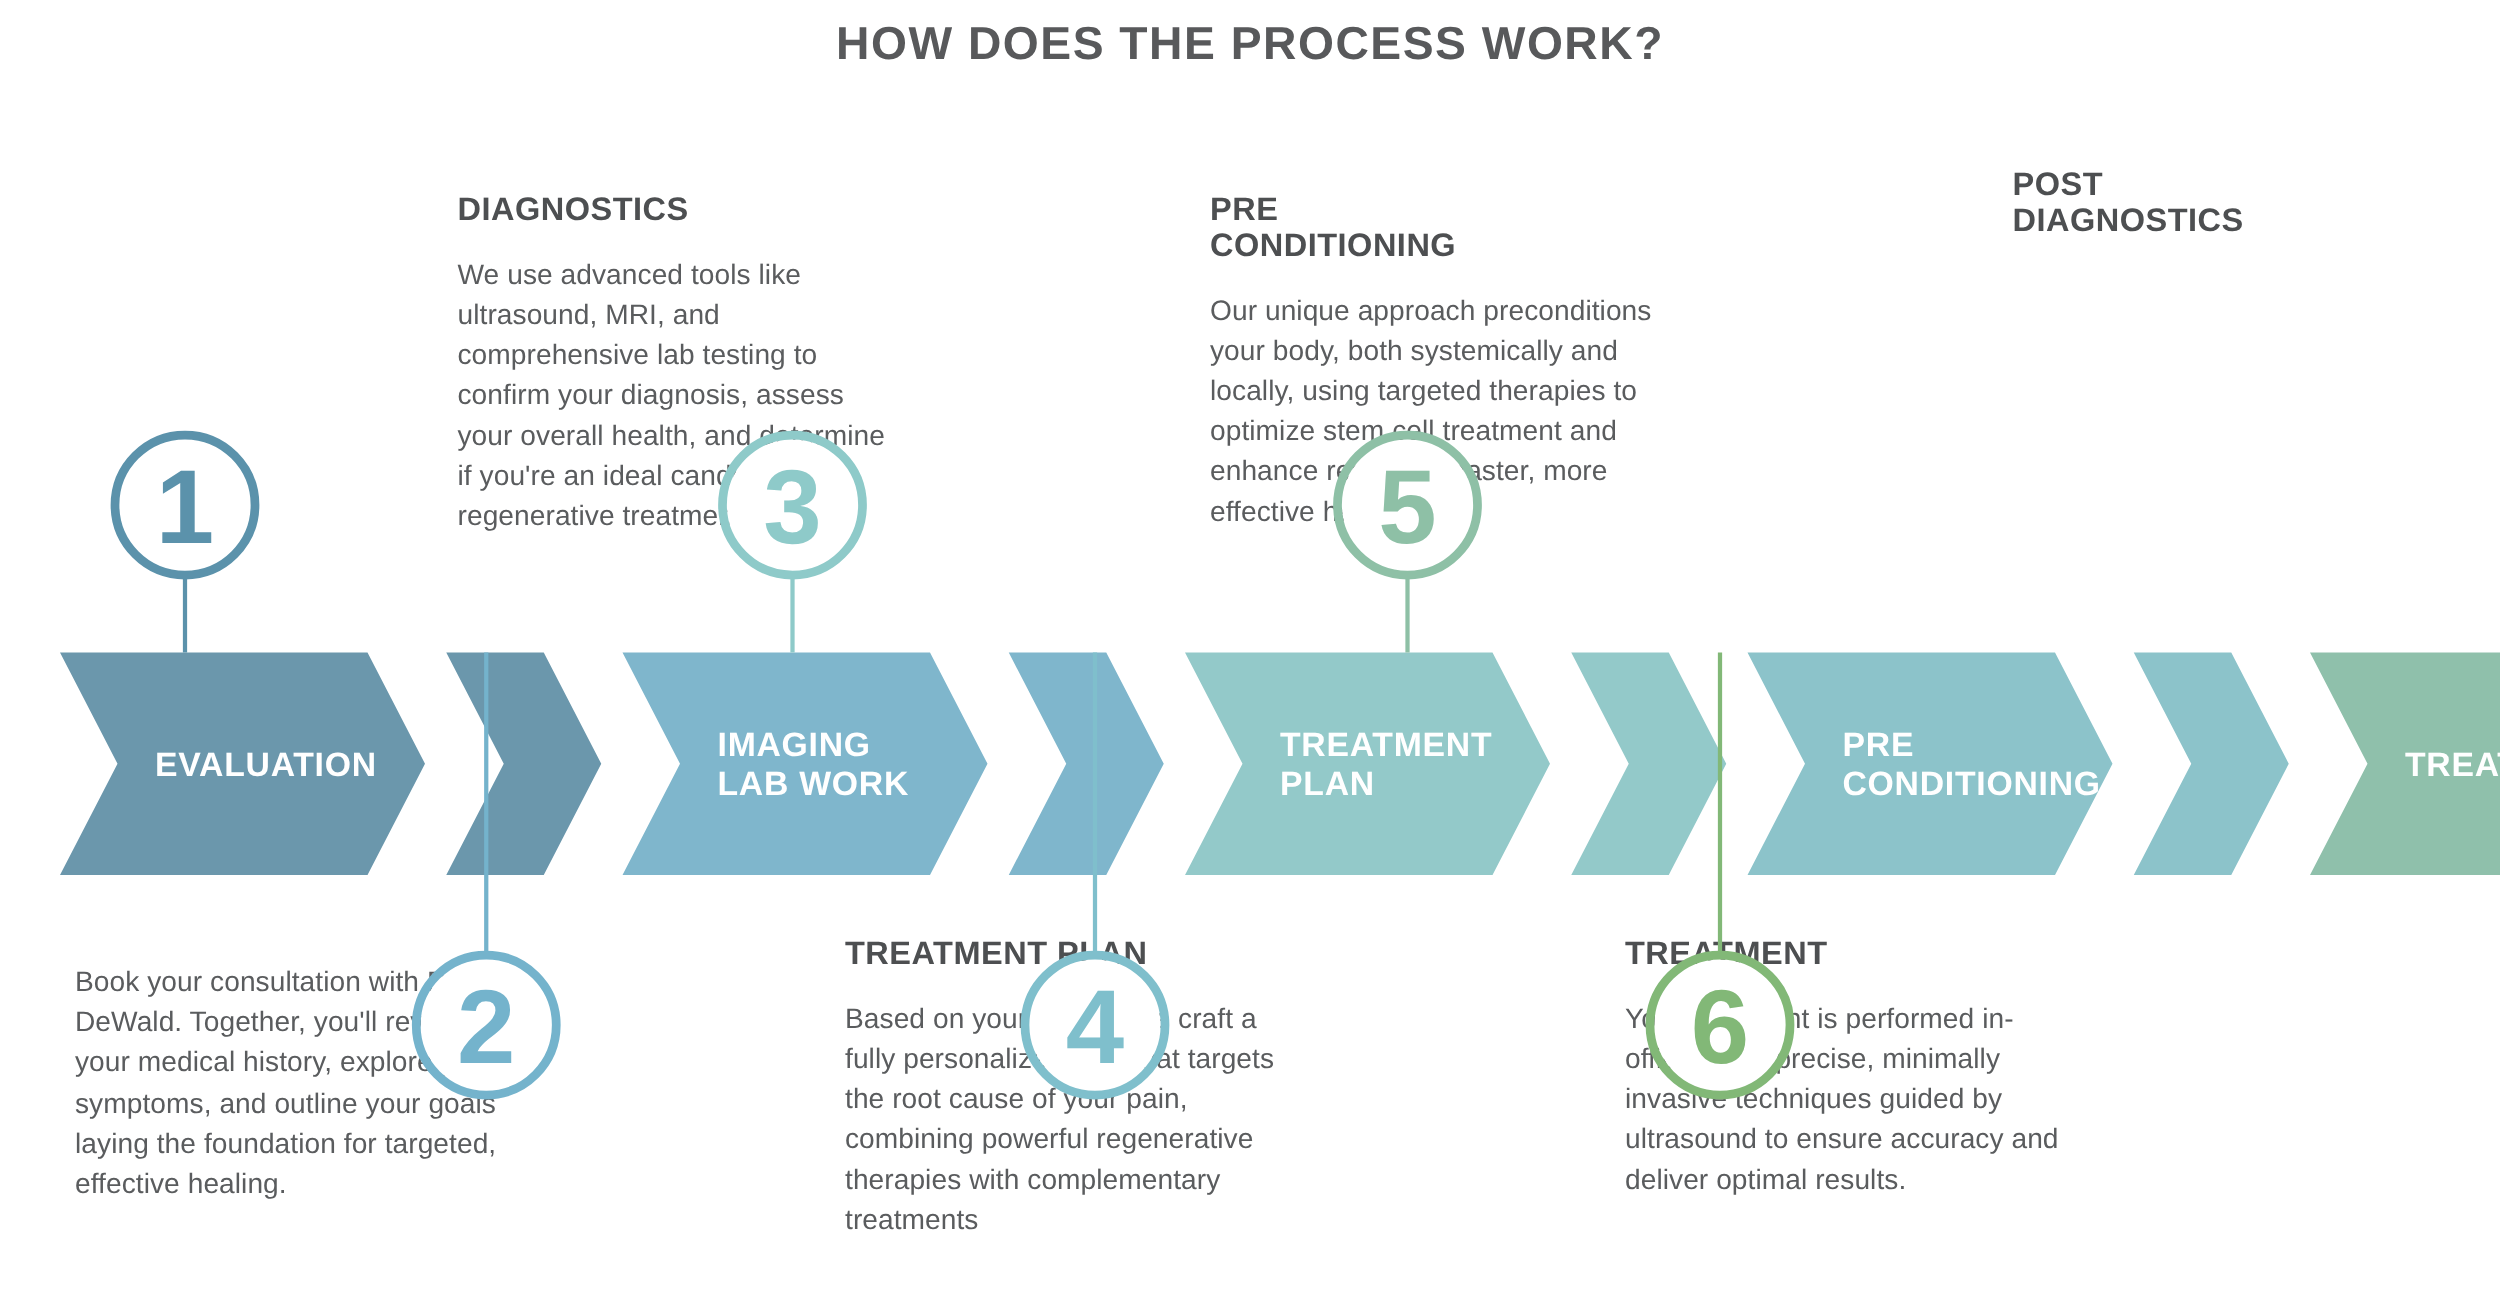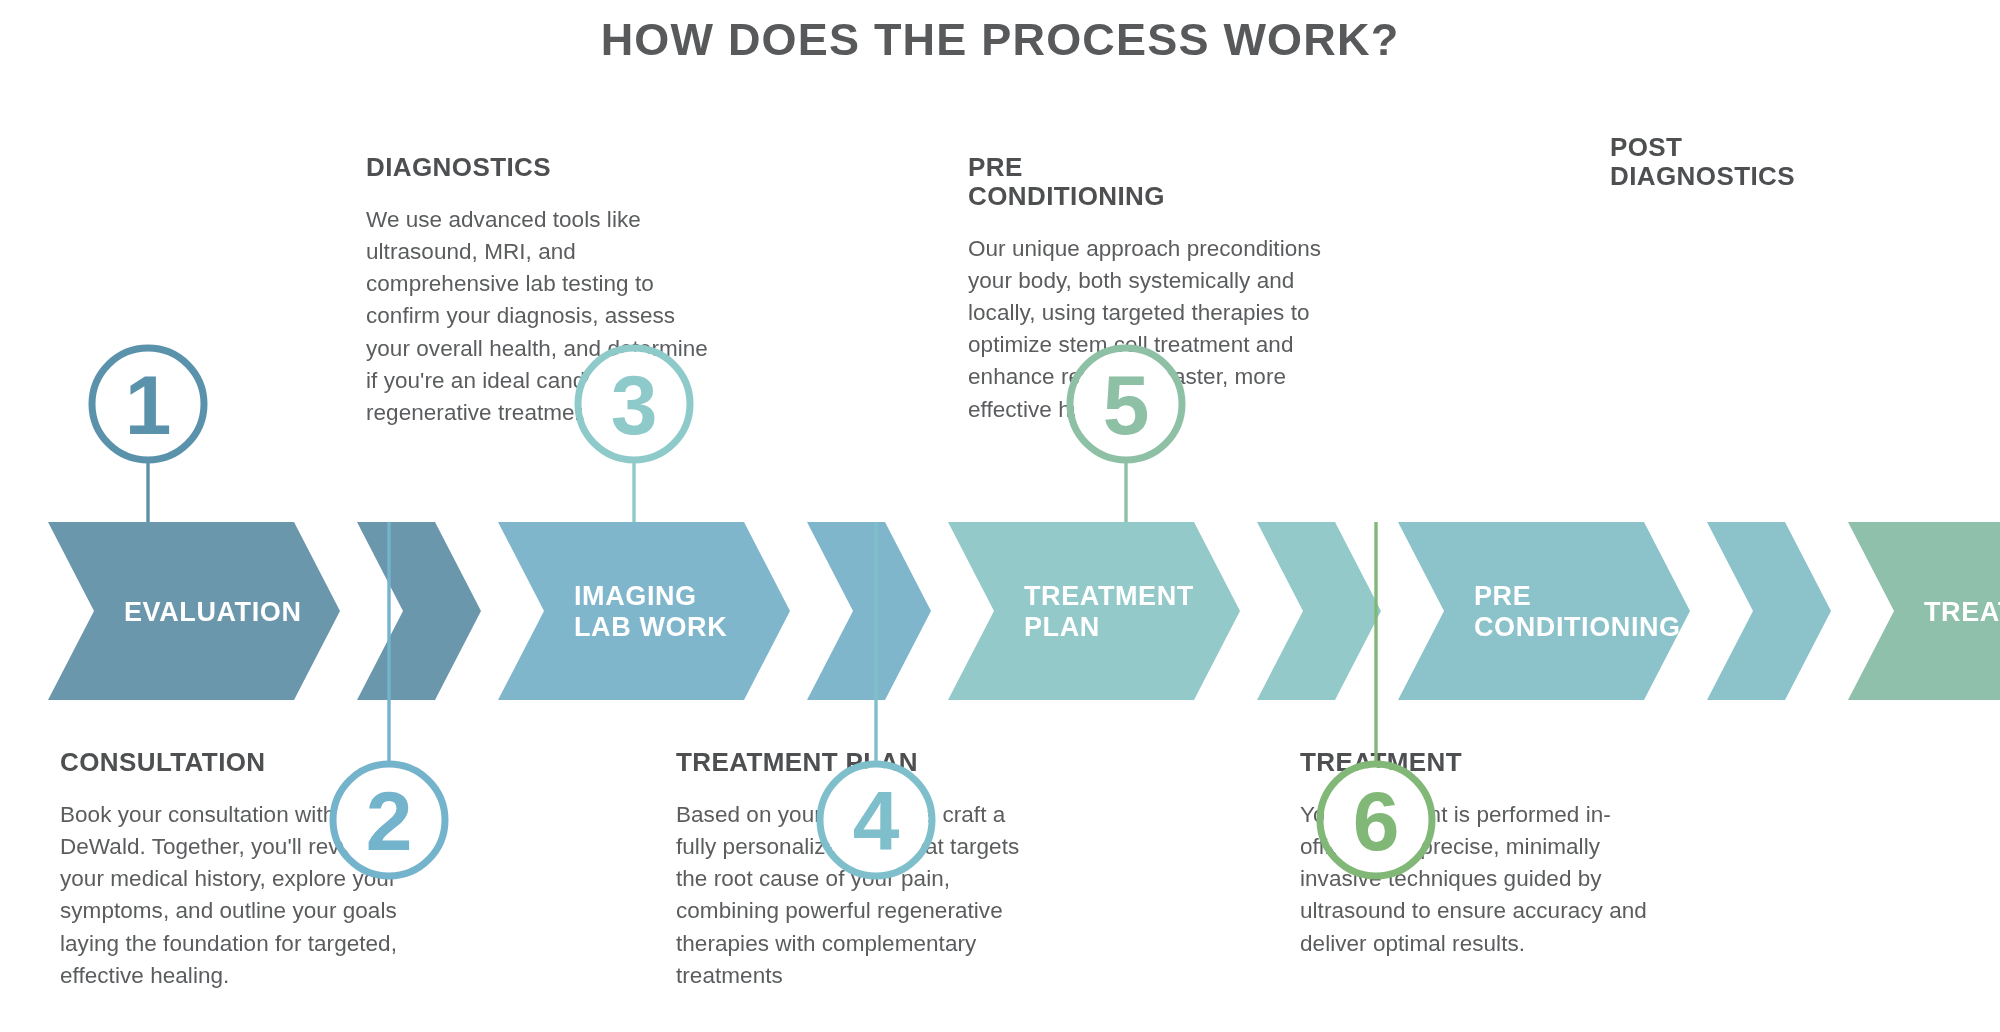--- a/index.html
+++ b/index.html
@@ -18,21 +18,21 @@
     background: #ffffff;
   }
 
   
   .page-title {
     position: absolute;
     left: 0;
     top: 14px;
     width: 2000px;
     text-align: center;
-    font-size: 45px;
+    font-size: 37px;
     font-weight: bold;
     letter-spacing: 1.2px;
     color: #58595b;
     font-family: "Liberation Sans", "DejaVu Sans", sans-serif;
   }
 
   
   .tblock { position: absolute; }
   .tblock .t-head {
     font-size: 26px;
@@ -100,21 +100,20 @@
 CONDITIONING</div>
     <div class="t-body">Our unique approach preconditions your body, both systemically and locally, using targeted therapies to optimize stem cell treatment and enhance results for faster, more effective healing.</div>
   </div>
 
   <div class="tblock" id="blk-postconditioning">
     <div class="t-head">POST
 DIAGNOSTICS</div>
   </div>
 
   <div class="tblock" id="blk-consultation">
-    <div class="t-head">CONSULTATION</div>
     <div class="t-body">Book your consultation with Dr. DeWald. Together, you'll review your medical history, explore your symptoms, and outline your goals laying the foundation for targeted, effective healing.</div>
   </div>
 
   <div class="tblock" id="blk-treatmentplan">
     <div class="t-head">TREATMENT PLAN</div>
     <div class="t-body">Based on your results, we craft a fully personalized plan that targets the root cause of your pain, combining powerful regenerative therapies with complementary treatments</div>
   </div>
 
   <div class="tblock" id="blk-treatment">
     <div class="t-head">TREATMENT</div>

